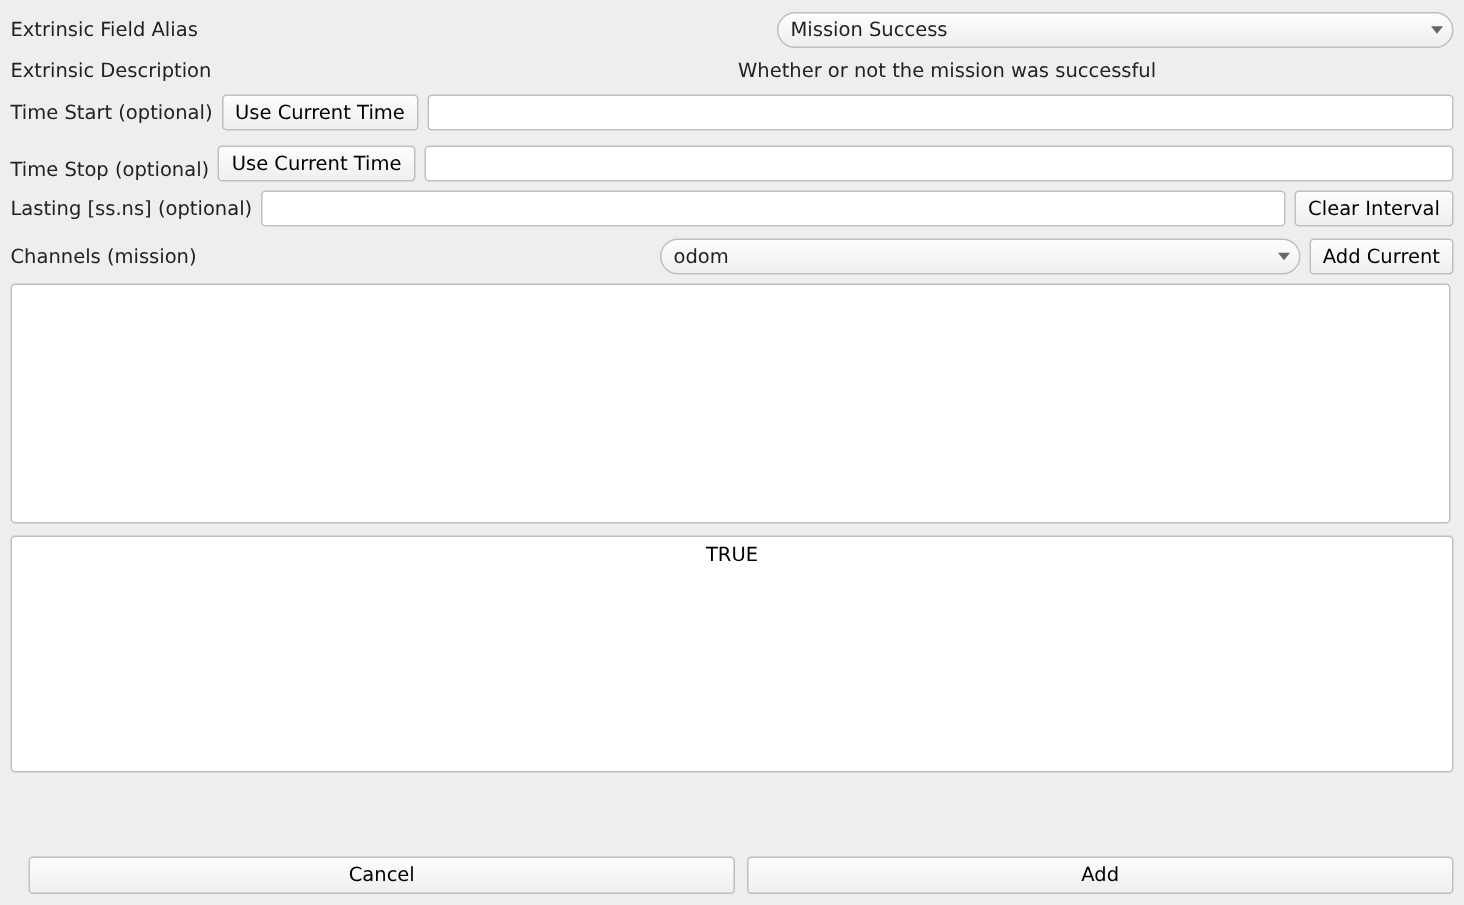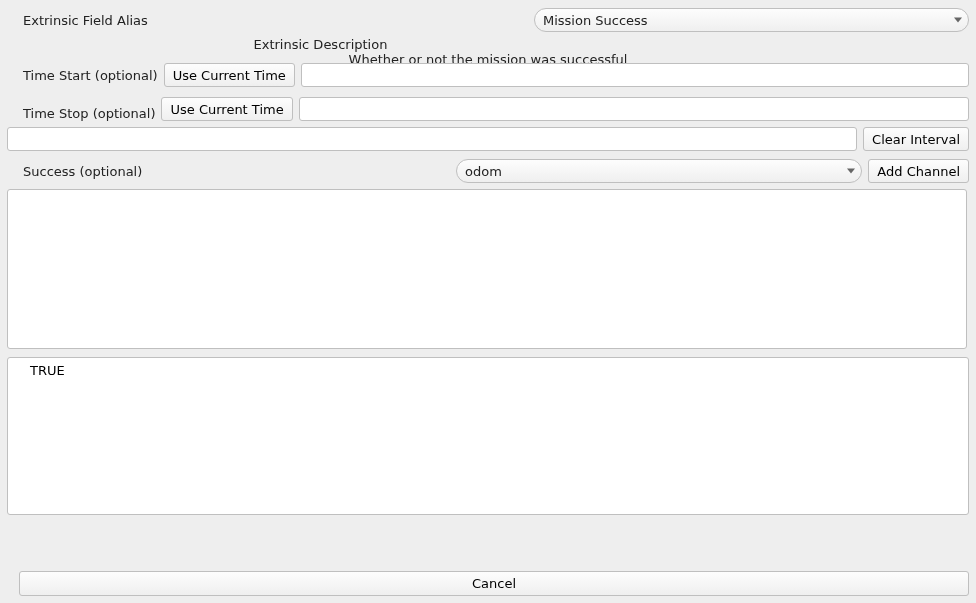--- a/index.html
+++ b/index.html
@@ -14,40 +14,40 @@
   .wrap {
     padding: 7px 7px 0 7px;
   }
   .row {
     display: flex;
     align-items: center;
     margin-bottom: 4px;
   }
   .label {
     white-space: nowrap;
-    margin-left: 16px;
   }
   input[type=text], .textinput {
     height: 24px;
     border: 1px solid #bfbfbf;
     border-radius: 3px;
     background: #fff;
     padding: 0 6px;
     font: inherit;
     outline: none;
   }
   .textarea-big, .textarea-med {
     border: 1px solid #bfbfbf;
     border-radius: 3px;
     background: #fff;
-    padding: 4px 22px;
+    padding: 4px 6px;
     font: inherit;
     resize: none;
     outline: none;
     line-height: 1.35;
+    text-align: center;
   }
   .btn {
     height: 24px;
     border: 1px solid #bfbfbf;
     border-radius: 3px;
     background: linear-gradient(#fdfdfd, #efefef);
     font: inherit;
     padding: 0 8px;
     cursor: pointer;
     white-space: nowrap;
@@ -100,56 +100,58 @@
 
   <div class="row" style="height:26px;">
     <span class="label" style="width:511px;">Extrinsic Field Alias</span>
     <div class="dropdown" style="flex:1;">
       <span>Mission Success</span>
       <span class="arrow"></span>
     </div>
   </div>
 
 
-  <div class="row" style="height:20px;flex-direction:column;">
+  <div class="row" style="height:20px;">
     <span class="label" style="width:485px;">Extrinsic Description</span>
     <span>Whether or not the mission was successful</span>
   </div>
 
   <div class="row" style="height:28px;align-items:center;">
     <span class="label" style="margin-right:6px;">Time Start (optional)</span>
     <button class="btn" style="margin-right:6px;">Use Current Time</button>
     <input type="text" class="textinput" style="flex: 1 1 0%;" value="">
   </div>
 
   <div class="row" style="height:28px;align-items:flex-end;">
     <span class="label" style="margin-right:6px;">Time Stop (optional)</span>
     <button class="btn" style="margin-right:6px;">Use Current Time</button>
     <input type="text" class="textinput" style="flex: 1 1 0%;" value="">
   </div>
 
   <div class="row" style="height:28px;">
+    <span class="label" style="margin-right:6px;">Lasting [ss.ns] (optional)</span>
     <input type="text" class="textinput" style="flex: 1 1 0%; margin-right: 6px;" value="">
     <button class="btn">Clear Interval</button>
   </div>
 
   <div class="row" style="height:28px;">
-    <span class="label" style="width:433px;">Success (optional)</span>
+    <span class="label" style="width:433px;">Channels (mission)</span>
     <div class="dropdown" style="flex:1; margin-right:6px;">
       <span>odom</span>
       <span class="arrow"></span>
     </div>
-    <button class="btn">Add Channel</button>
+    <button class="btn">Add Current</button>
   </div>
 
   <div class="row" style="margin-bottom:8px;">
     <textarea class="textarea-big channels-box" style=""></textarea>
   </div>
 
   <div class="row" style="align-items:stretch;">
     <textarea class="textarea-med fieldvalue-box" style="flex: 1 1 0%;">TRUE</textarea>
   </div>
 
 </div>
 
 <div class="footer">
   <button class="btn">Cancel</button>
+  <button class="btn">Add</button>
 </div>
 
 </body></html>

